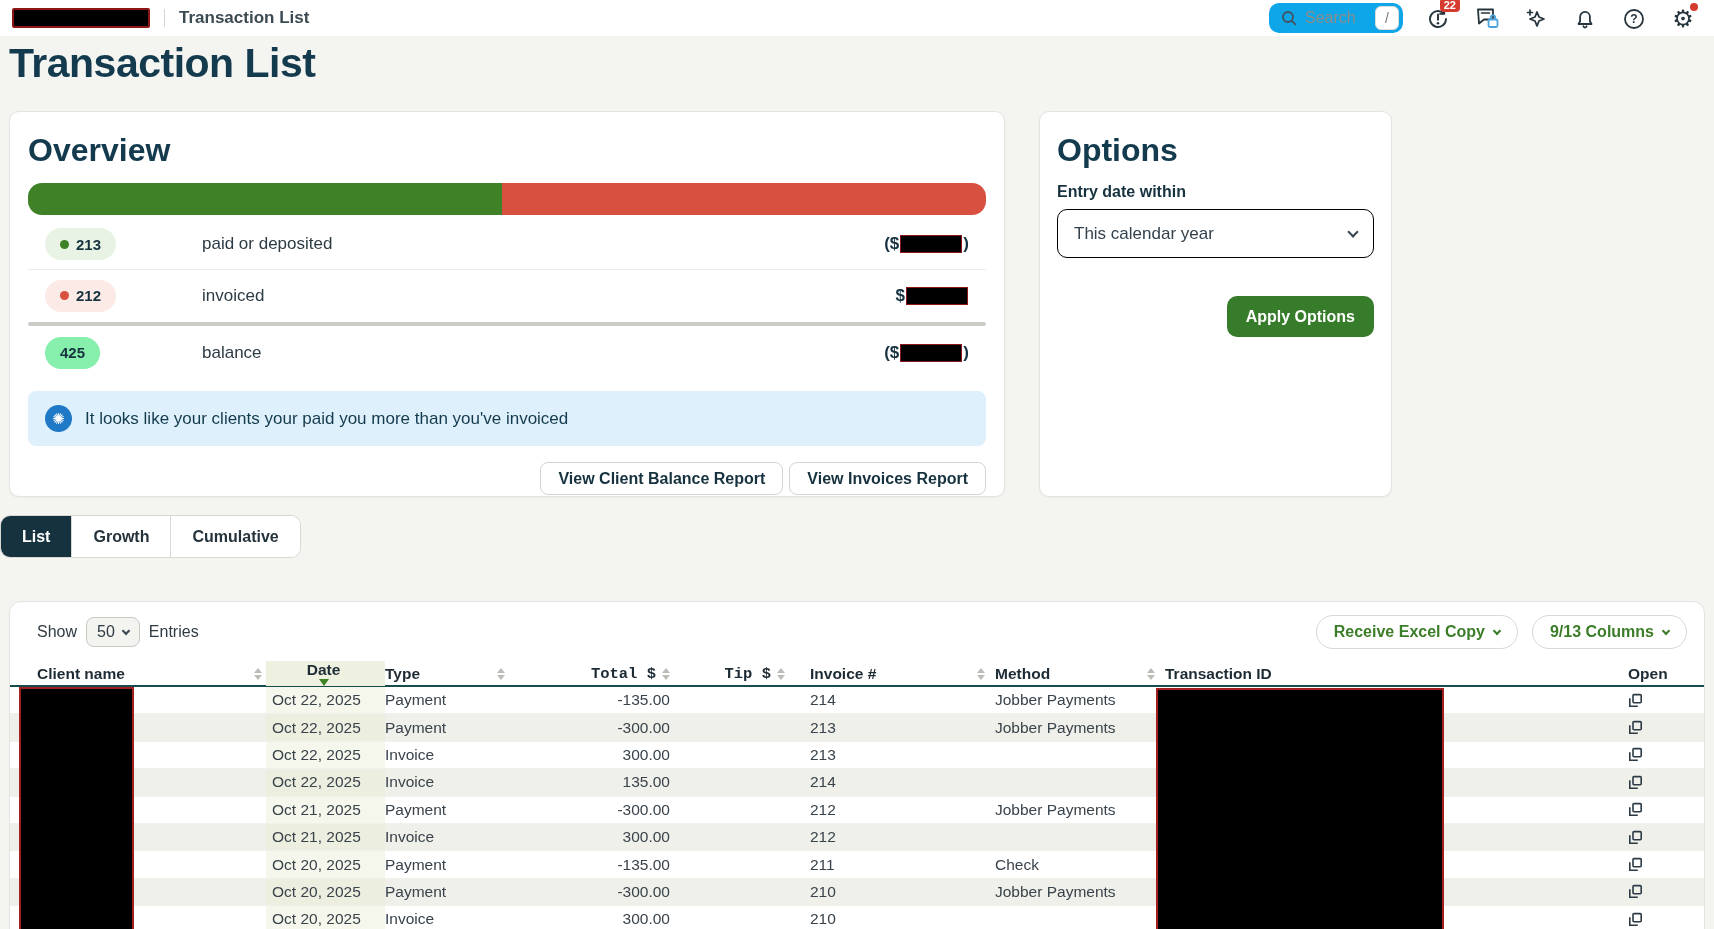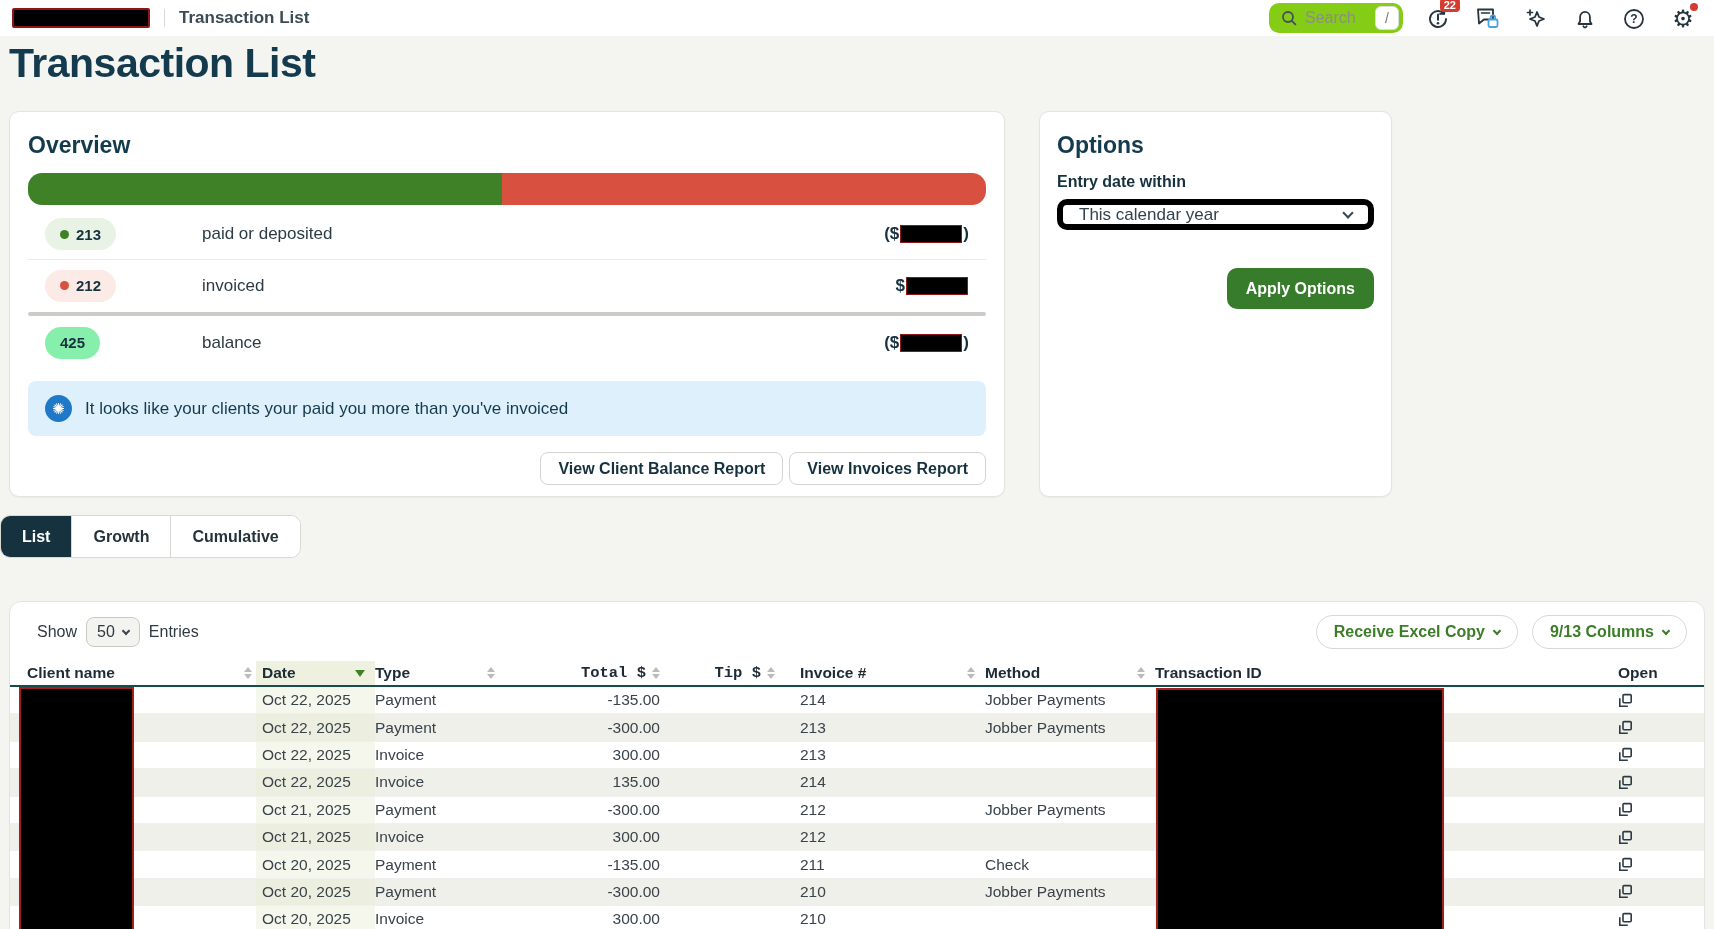--- a/index.html
+++ b/index.html
@@ -5,21 +5,21 @@
   * { margin:0; padding:0; box-sizing:border-box; }
   html,body { width:1714px; height:929px; overflow:hidden; background:#f4f4f1;
     font-family:"Liberation Sans", sans-serif; color:#33404a; }
 
   
   .topbar { height:36px; background:#fff; display:flex; align-items:center; padding:0 12px; }
   .logo-redaction { width:138px; height:20px; background:#000; border:2px solid #8d1616; border-radius:2px; }
   .tb-divider { width:1px; height:18px; background:#d7d7d4; margin:0 14px; }
   .breadcrumb { font-size:17px; font-weight:700; color:#3c4a52; }
   .tb-spacer { flex:1; }
-  .search-pill { display:flex; align-items:center; gap:8px; background:#84cc16; border-radius:10px;
+  .search-pill { display:flex; align-items:center; gap:8px; background:#0ea5e9; border-radius:10px;
     height:30px; padding:0 4px 0 12px; width:134px; }
   .search-pill input { border:none; background:transparent; outline:none; width:62px; font-size:16px;
     color:#4a4a46; font-family:"Liberation Sans",sans-serif; }
   .search-pill input::placeholder { color:#8d8d88; }
   .slash-key { width:24px; height:24px; background:#fff; border:1px solid #dddcd8; border-radius:6px;
     font-size:14px; color:#777772; display:flex; align-items:center; justify-content:center; }
   .tb-icons { display:flex; align-items:center; gap:23px; margin-left:22px; margin-right:6px; }
   .tb-icon { position:relative; width:26px; height:26px; display:flex; align-items:flex-end; justify-content:center; cursor:pointer; }
   .badge-count { position:absolute; top:-7px; right:-9px; background:#d63b30; color:#fff; font-size:11px;
     font-weight:700; border-radius:4px; padding:1px 4px; line-height:12px; }
@@ -27,21 +27,21 @@
   .gear-glyph { font-size:24px; color:#26343d; line-height:1; }
 
   
   .page-title { margin:4px 0 0 9px; font-size:41px; font-weight:800; letter-spacing:-0.5px; color:#143a4e; }
 
   
   .cards { display:flex; gap:34px; padding:0 9px; margin-top:24px; }
   .card { background:#fff; border:1px solid #e3e3df; border-radius:10px; box-shadow:0 1px 2px rgba(0,0,0,0.04); }
   .overview-card { width:996px; height:386px; padding:14px 18px; }
   .options-card { width:353px; height:386px; padding:14px 17px; }
-  .card-title { font-size:23px; font-weight:800; color:#143a4e; margin:6px 0 14px; }
+  .card-title { font-size:32px; font-weight:800; color:#143a4e; margin:6px 0 14px; }
 
   .progress { display:flex; height:32px; border-radius:14px; overflow:hidden; margin-bottom:4px; }
   .progress .seg-green { background:#3e8126; }
   .progress .seg-red { background:#d8503f; flex:1; }
 
   .stat-row { display:flex; align-items:center; height:51px; padding:0 17px; }
   .stat-row.b1 { border-bottom:1px solid #ebebe8; }
   .thick-divider { height:4px; background:#cbcbc8; border-radius:2px; margin:1px 0; }
   .pill-wrap { width:157px; }
   .pill { display:inline-flex; align-items:center; gap:7px; height:32px; padding:0 15px; border-radius:16px;
@@ -60,21 +60,21 @@
     height:55px; padding:0 17px; margin-top:13px; }
   .info-icon { width:27px; height:27px; border-radius:50%; background:#2079c7; color:#fff; font-size:15px;
     display:flex; align-items:center; justify-content:center; flex:none; }
   .info-text { font-size:17px; color:#143a4e; }
 
   .ov-buttons { display:flex; justify-content:flex-end; gap:6px; margin-top:16px;align-items:center; }
   .btn-secondary { height:33px; padding:0 17px; background:#fff; border:1px solid #d4d4d0; border-radius:8px;
     font-size:16px; font-weight:600; color:#16323f; cursor:pointer; font-family:"Liberation Sans",sans-serif; }
 
   .field-label { font-size:16px; font-weight:700; color:#16323f; margin:8px 0 8px; }
-  .select-box { display:flex; align-items:center; justify-content:space-between; height:31px; border:6px solid #000000;
+  .select-box { display:flex; align-items:center; justify-content:space-between; height:49px; border:1px solid #000000;
     border-radius:10px; padding:0 16px; font-size:17px; color:#33424d; cursor:pointer; background:#fff; }
   .chev { width:8px; height:8px; border-right:2px solid #3b4750; border-bottom:2px solid #3b4750;
     transform:rotate(45deg); margin-top:-4px; display:inline-block; }
   .apply-row { display:flex; justify-content:flex-end; margin-top:38px; }
   .btn-apply { height:41px; padding:0 19px; background:#367c2b; border:none; border-radius:10px; color:#fff;
     font-size:16px; font-weight:700; cursor:pointer; font-family:"Liberation Sans",sans-serif; }
 
   
   .tabs { display:inline-flex; margin:18px 0 0 0; border:1px solid #d8d8d4; border-radius:10px;
     overflow:hidden; background:#fff; }
@@ -92,26 +92,26 @@
     border:1px solid #c9c9c4; border-radius:8px; font-size:16px; color:#2f3b42; cursor:pointer; }
   .mini-select .chev { width:6px; height:6px; margin-top:-2px; }
   .tc-spacer { flex:1; }
   .btn-pill-green { display:flex; align-items:center; gap:9px; height:34px; padding:0 17px; background:#fff;
     border:1px solid #d8d8d4; border-radius:17px; font-size:16px; font-weight:700; color:#3c7d28; cursor:pointer;
     font-family:"Liberation Sans",sans-serif; }
   .btn-pill-green .chev { border-color:#3c7d28; width:6px; height:6px; margin-top:-2px; }
   .btn-pill-green + .btn-pill-green { margin-left:14px;text-align:right; }
 
   .grid-row { display:grid; grid-template-columns:235px 113px 130px 165px 115px 200px 170px 455px 1fr;
-    padding-left:17px; align-items:center; }
+    padding-left:27px; align-items:center; }
   .thead { height:26px; border-bottom:2px solid #174b4c; font-size:15.5px; font-weight:700; color:#1d2b35; }
   .th { display:flex; align-items:center; justify-content:space-between; padding-right:10px; height:100%; cursor:pointer; }
   .th.right { justify-content:flex-end; gap:6px;font-family:Liberation Mono, monospace; }
   .th.plain { cursor:default; }
-  .th.date-th { background:#eef0e0; padding-left:6px; margin-left:-6px; }
+  .th.date-th { background:#eef0e0; padding-left:6px; margin-left:-6px;flex-direction:column; }
   .sorters { display:flex; flex-direction:column; align-items:center; gap:2px; }
   .tri-up { width:0; height:0; border-left:4px solid transparent; border-right:4px solid transparent;
     border-bottom:5px solid #bcbcb7; }
   .tri-down { width:0; height:0; border-left:4px solid transparent; border-right:4px solid transparent;
     border-top:5px solid #bcbcb7; }
   .tri-down.green { border-left-width:5px; border-right-width:5px; border-top:7px solid #3e8126; }
 
   .trow { height:27.4px; font-size:15.5px; color:#39434b; border-bottom:1px solid #f0f0ec; }
   .trow.alt { background:#f0f0ea; }
   .td-date { background:rgba(230,233,206,0.38); height:100%; display:flex; align-items:center; padding-left:6px; margin-left:-6px; }

